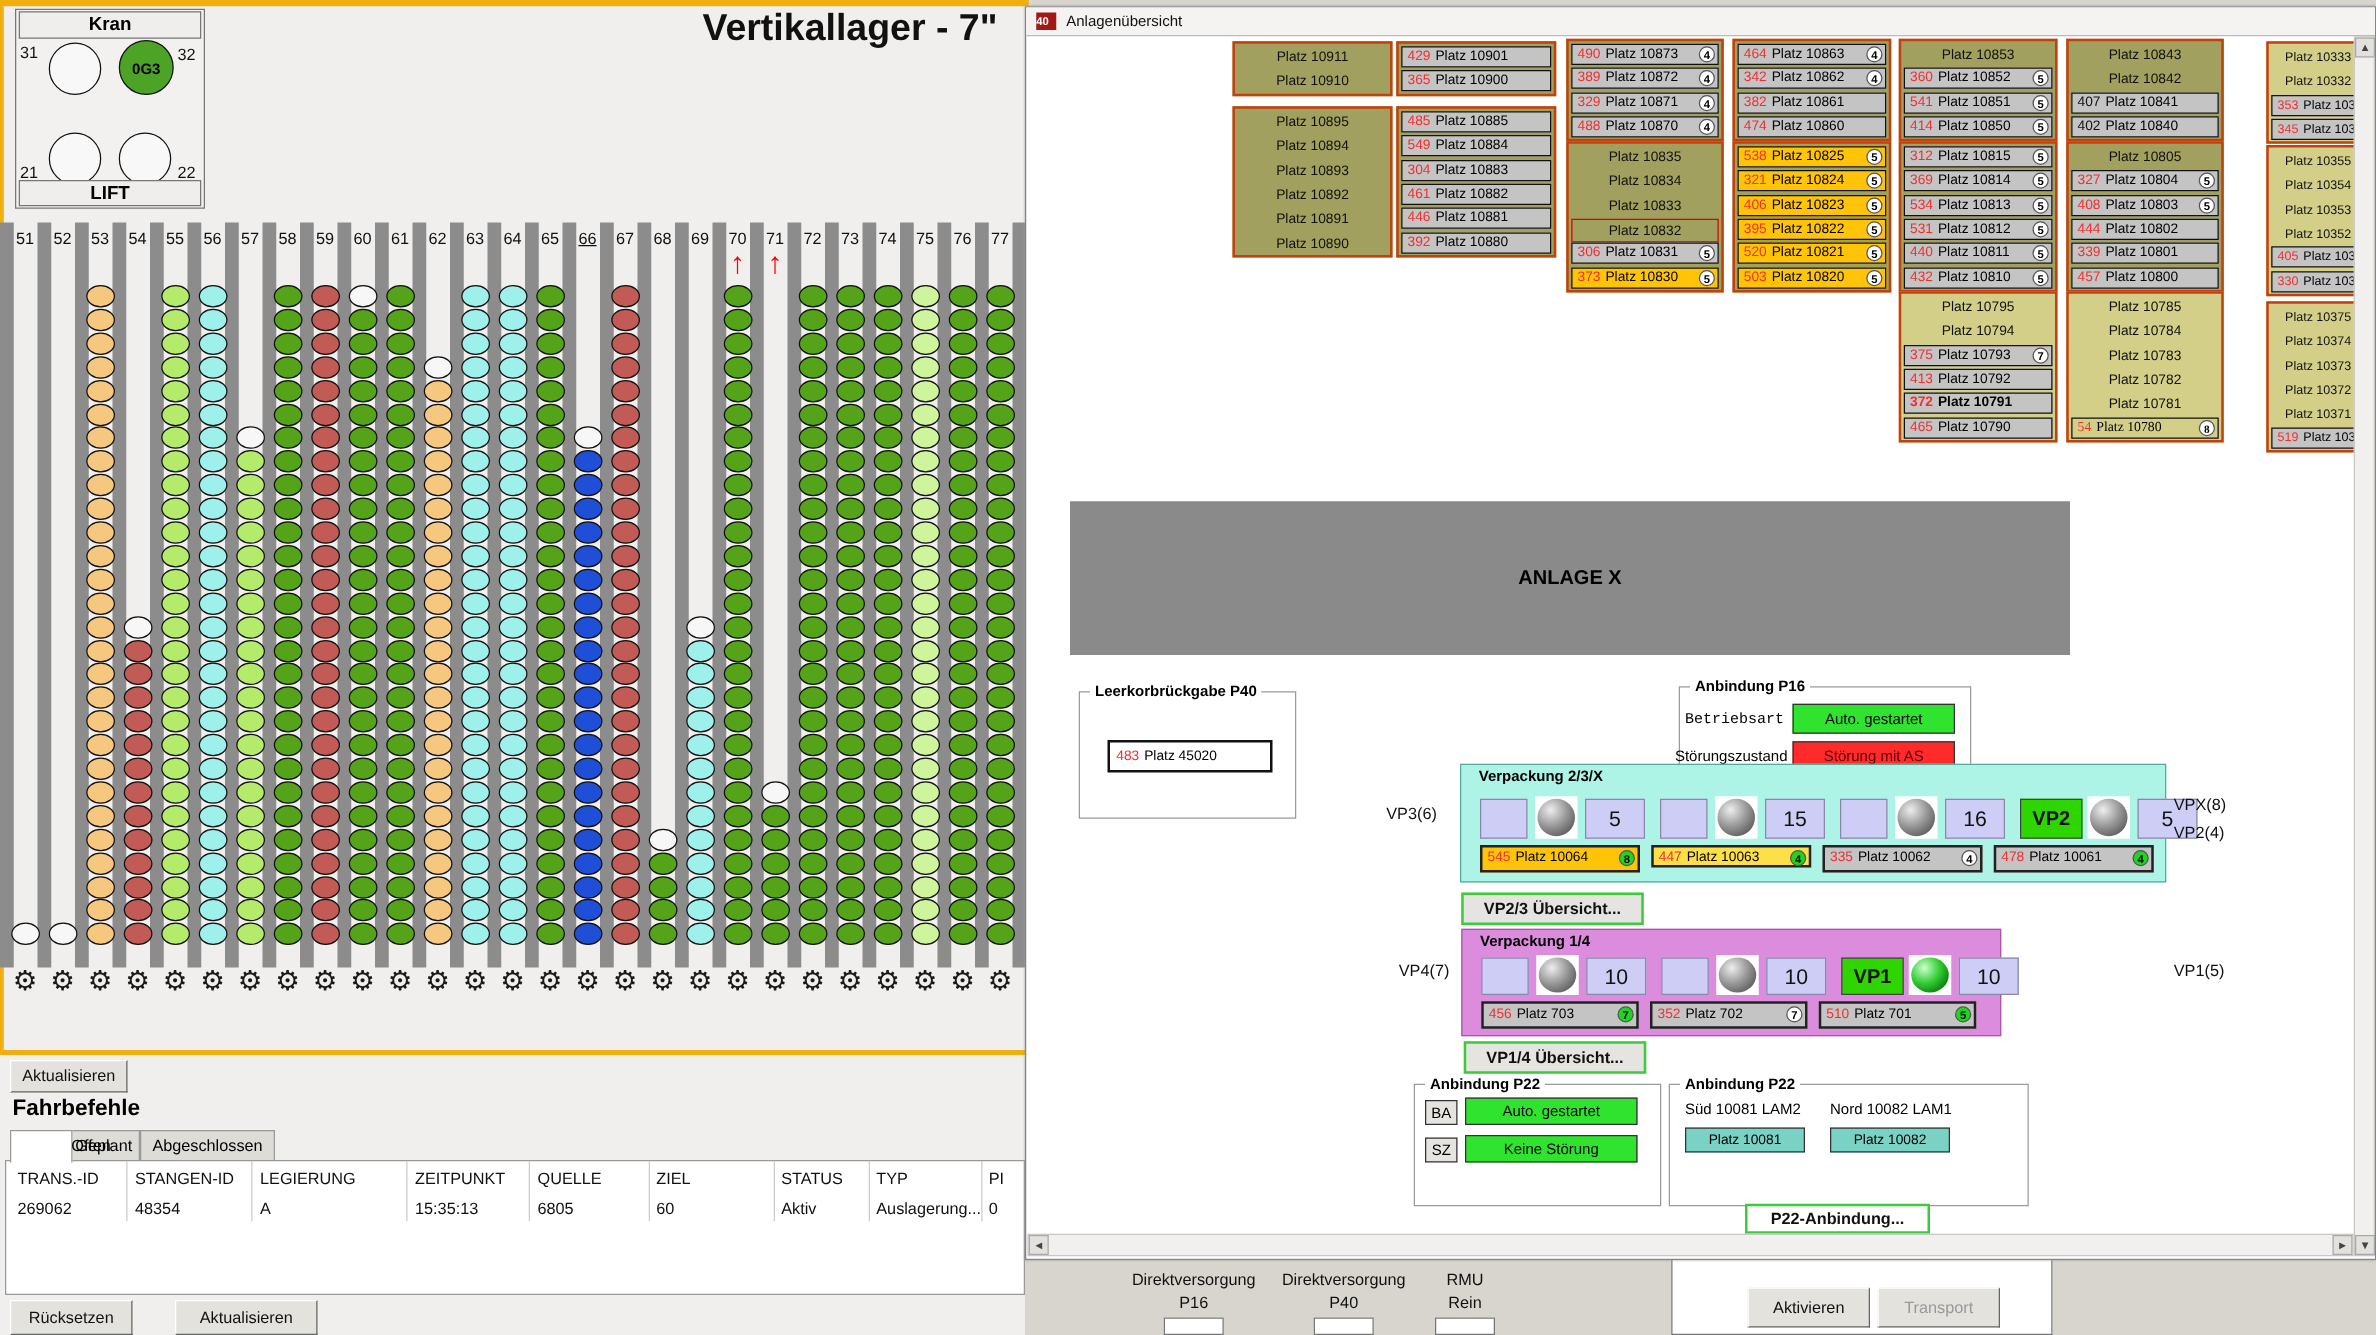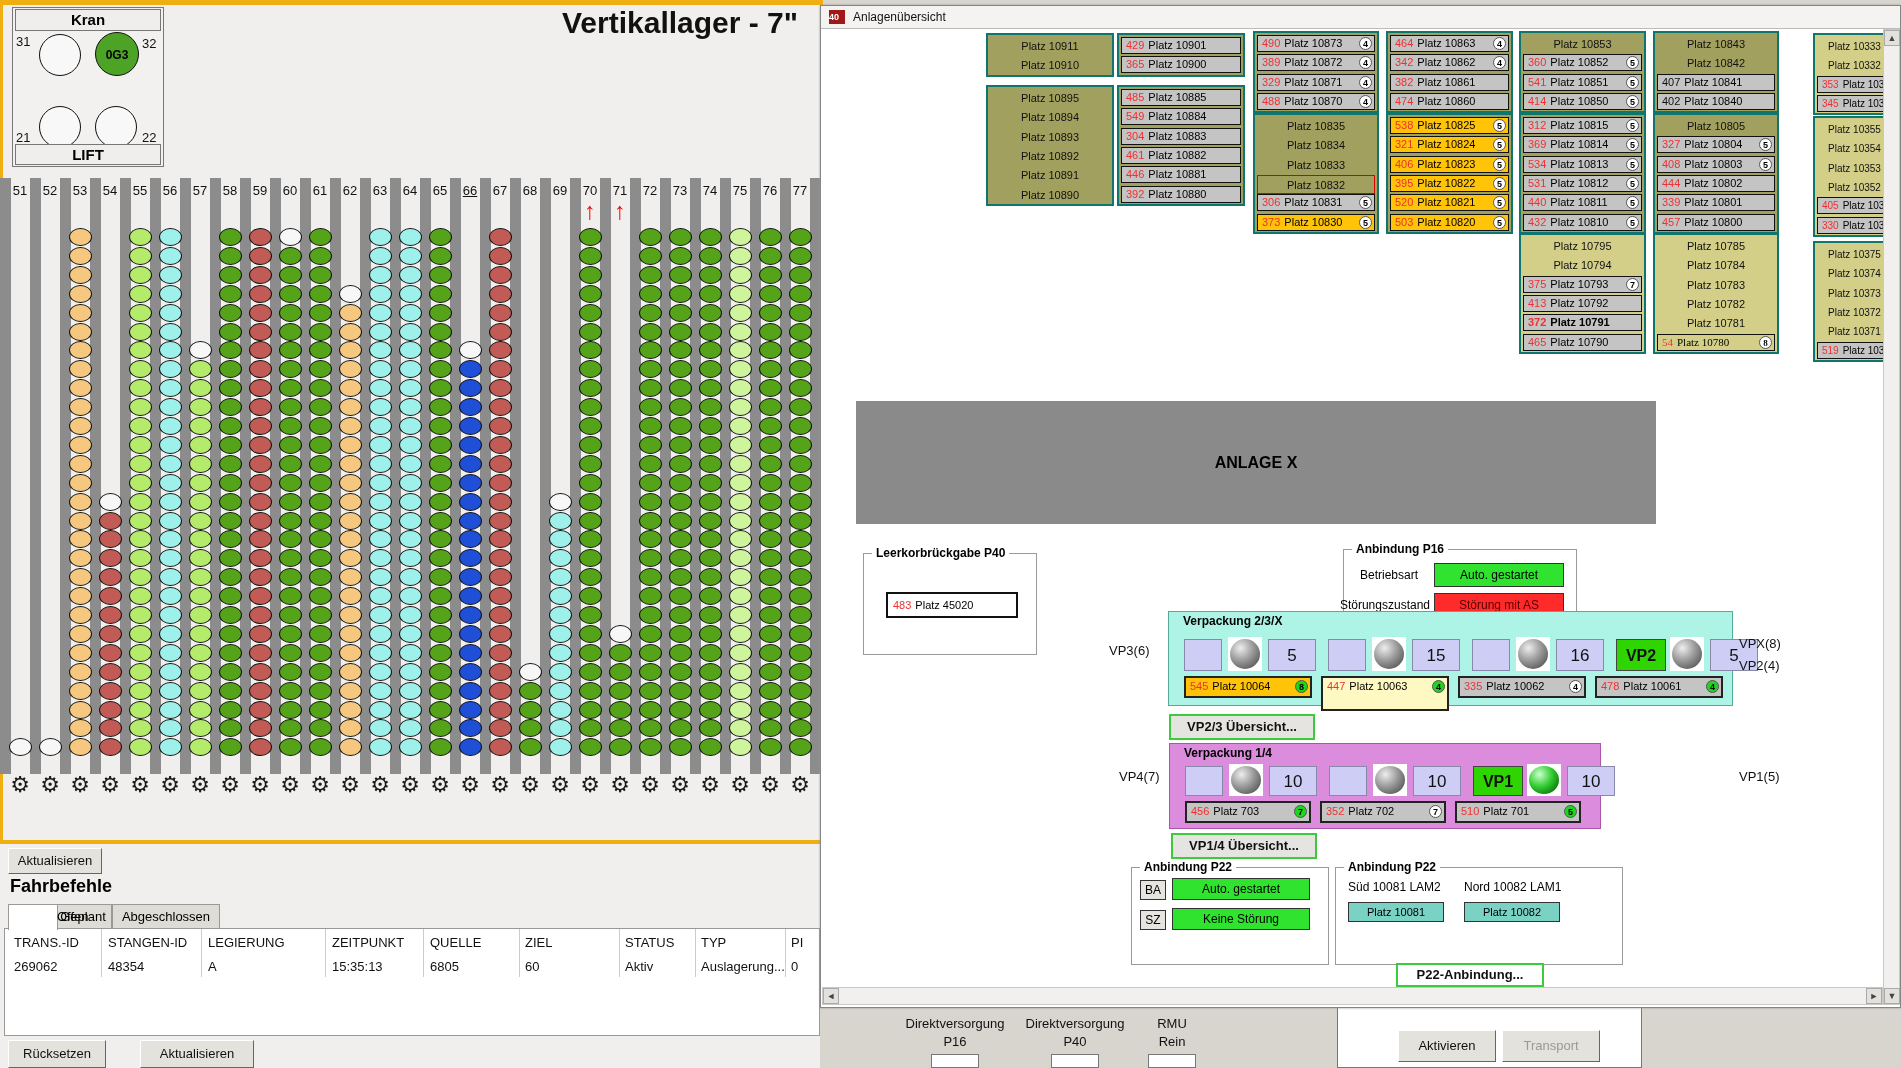--- a/index.html
+++ b/index.html
@@ -23,21 +23,21 @@
   .tab.active{background:#FFF;height:26px;z-index:2;padding-left:48px;}
   #table-box{position:absolute;left:4px;top:928px;width:814px;height:106px;background:#FFF;border:1px solid #999;}
   .th{position:absolute;top:6px;font-size:13px;color:#111;}
   .td{position:absolute;top:30px;font-size:13px;color:#111;}
   .tsep{position:absolute;top:0;width:1px;height:48px;background:#CCC;}
   
   #rwindow{position:absolute;left:820px;top:5px;width:1081px;height:1003px;background:#FFF;border:1px solid #858585;box-sizing:border-box;box-shadow:0 0 2px #999;}
   #rtitlebar{position:absolute;left:0;top:0;right:0;height:22px;background:#F4F3F1;border-bottom:1px solid #BBB;}
   #rticon{position:absolute;left:8px;top:4px;width:16px;height:14px;background:#A01818;color:#FFF;font-size:9px;font-weight:bold;text-align:left;line-height:14px;}
   #rtitle{position:absolute;left:32px;top:4px;font-size:12px;color:#111;}
-  .pgroup{position:absolute;border:2px solid #0f766e;box-sizing:border-box;}
+  .pgroup{position:absolute;border:2px solid #c2410c;box-sizing:border-box;}
   .prow{position:absolute;left:2px;right:2px;height:19px;font-size:11px;text-align:center;line-height:19px;color:#111;white-space:nowrap;overflow:hidden;}
   .pcell{position:absolute;left:2px;right:2px;height:17px;border:1px solid #111;box-sizing:border-box;font-size:11px;line-height:15px;padding-left:4px;white-space:nowrap;}
   .pnum{color:#F03030;margin-right:4px;}
   .pnum.black{color:#111;}
   .badge{position:absolute;right:2px;top:1px;width:13px;height:13px;border-radius:50%;border:1px solid #555;font-size:9px;font-weight:bold;text-align:center;line-height:13px;box-sizing:border-box;}
   #banner{position:absolute;background:#8A8A8A;color:#000;font-weight:bold;font-size:16px;text-align:center;}
   .gbox{position:absolute;border:1px solid #9A9A9A;}
   .gbox-label{position:absolute;top:-8px;left:8px;background:#FFF;padding:0 4px;font-size:12px;font-weight:bold;color:#000;white-space:nowrap;}
   .field{position:absolute;border:1px solid #333;box-sizing:border-box;font-size:12px;text-align:center;}
   .sphere{position:absolute;background:#FFF;}
@@ -965,21 +965,21 @@
 
     <div id="banner" style="left:35px;top:395px;width:800px;height:123px;line-height:123px;">ANLAGE X</div>
 
     <div class="gbox" style="left:42px;top:547px;width:172px;height:100px;">
       <span class="gbox-label">Leerkorbrückgabe P40</span>
       <div class="field" style="left:22px;top:38px;width:132px;height:26px;background:#FFF;border:2px solid #111;line-height:22px;text-align:left;padding-left:5px;font-size:11px;"><span class="pnum">483</span><span>Platz 45020</span></div>
     </div>
 
     <div class="gbox" style="left:522px;top:543px;width:232px;height:106px;">
       <span class="gbox-label">Anbindung P16</span>
-      <span style="position:absolute;left:4px;top:18px;width:82px;font-size:12px;text-align:center;">Betriebsart</span>
+      <span style="position:absolute;left:4px;top:18px;width:82px;font-size:12px;text-align:left;font-family:Liberation Mono, monospace;">Betriebsart</span>
       <div class="field" style="left:90px;top:13px;width:130px;height:24px;line-height:22px;background:#2FE32F;">Auto. gestartet</div>
       <span style="position:absolute;left:-14px;top:48px;width:100px;font-size:12px;text-align:right;">Störungszustand</span>
       <div class="field" style="left:90px;top:43px;width:130px;height:24px;line-height:22px;background:#FF2B2B;color:#5A0000;">Störung mit AS</div>
     </div>
 
     <span class="sblock" style="left:288px;top:637px;">VP3(6)</span>
     <div style="position:absolute;left:347px;top:605px;width:565px;height:95px;background:#AEF4E6;border:1px solid #55AA99;box-sizing:border-box;">
       <span style="position:absolute;left:14px;top:2px;font-size:12px;font-weight:bold;">Verpackung 2/3/X</span>
       <div id="vp23-widgets">
           <div class="lav" style="left: 15px; top: 27px; width: 38px; height: 32px;"></div>
@@ -990,21 +990,21 @@
           <div class="cnt" style="left: 243px; top: 27px; width: 48px; height: 32px; line-height: 32px;">15</div>
           <div class="lav" style="left: 303px; top: 27px; width: 38px; height: 32px;"></div>
           <div class="sphere" style="left: 347px; top: 25px; width: 34px; height: 34px;"></div>
           <div class="cnt" style="left: 387px; top: 27px; width: 48px; height: 32px; line-height: 32px;">16</div>
           <div class="vpgreen" style="left: 447px; top: 27px; width: 50px; height: 32px; line-height: 32px;">VP2</div>
           <div class="sphere" style="left: 501px; top: 25px; width: 34px; height: 34px;"></div>
           <div class="cnt" style="left: 541px; top: 27px; width: 48px; height: 32px; line-height: 32px;">5</div>
         </div>
       <div id="vp23-fields">
           <div class="vpfield" style="left: 15px; top: 64px; width: 128px; height: 22px; background: rgb(255, 196, 8); position: absolute;"><span class="pnum">545</span><span>Platz 10064</span><span class="badge" style="background: rgb(31, 214, 31); top: 2px;">8</span></div>
-          <div class="vpfield" style="left: 152px; top: 64px; width: 128px; height: 35px; background: #fef9c3; position: absolute;"><span class="pnum">447</span><span>Platz 10063</span><span class="badge" style="background: rgb(31, 214, 31); top: 2px;">4</span></div>
+          <div class="vpfield" style="left: 152px; top: 64px; width: 128px; height: 18px; background: #fde047; position: absolute;"><span class="pnum">447</span><span>Platz 10063</span><span class="badge" style="background: rgb(31, 214, 31); top: 2px;">4</span></div>
           <div class="vpfield" style="left: 289px; top: 64px; width: 128px; height: 22px; background: rgb(196, 196, 196); position: absolute;"><span class="pnum">335</span><span>Platz 10062</span><span class="badge" style="background: rgb(255, 255, 255); top: 2px;">4</span></div>
           <div class="vpfield" style="left: 426px; top: 64px; width: 128px; height: 22px; background: rgb(196, 196, 196); position: absolute;"><span class="pnum">478</span><span>Platz 10061</span><span class="badge" style="background: rgb(31, 214, 31); top: 2px;">4</span></div>
         </div>
     </div>
     <span class="sblock" style="left:918px;top:630px;">VPX(8)</span>
     <span class="sblock" style="left:918px;top:652px;">VP2(4)</span>
     <div class="greenbtn" style="left:348px;top:708px;width:146px;height:26px;line-height:22px;">VP2/3 Übersicht...</div>
 
     <span class="sblock" style="left:298px;top:763px;">VP4(7)</span>
     <div style="position:absolute;left:348px;top:737px;width:432px;height:86px;background:#DC8CDC;border:1px solid #AA55AA;box-sizing:border-box;">

